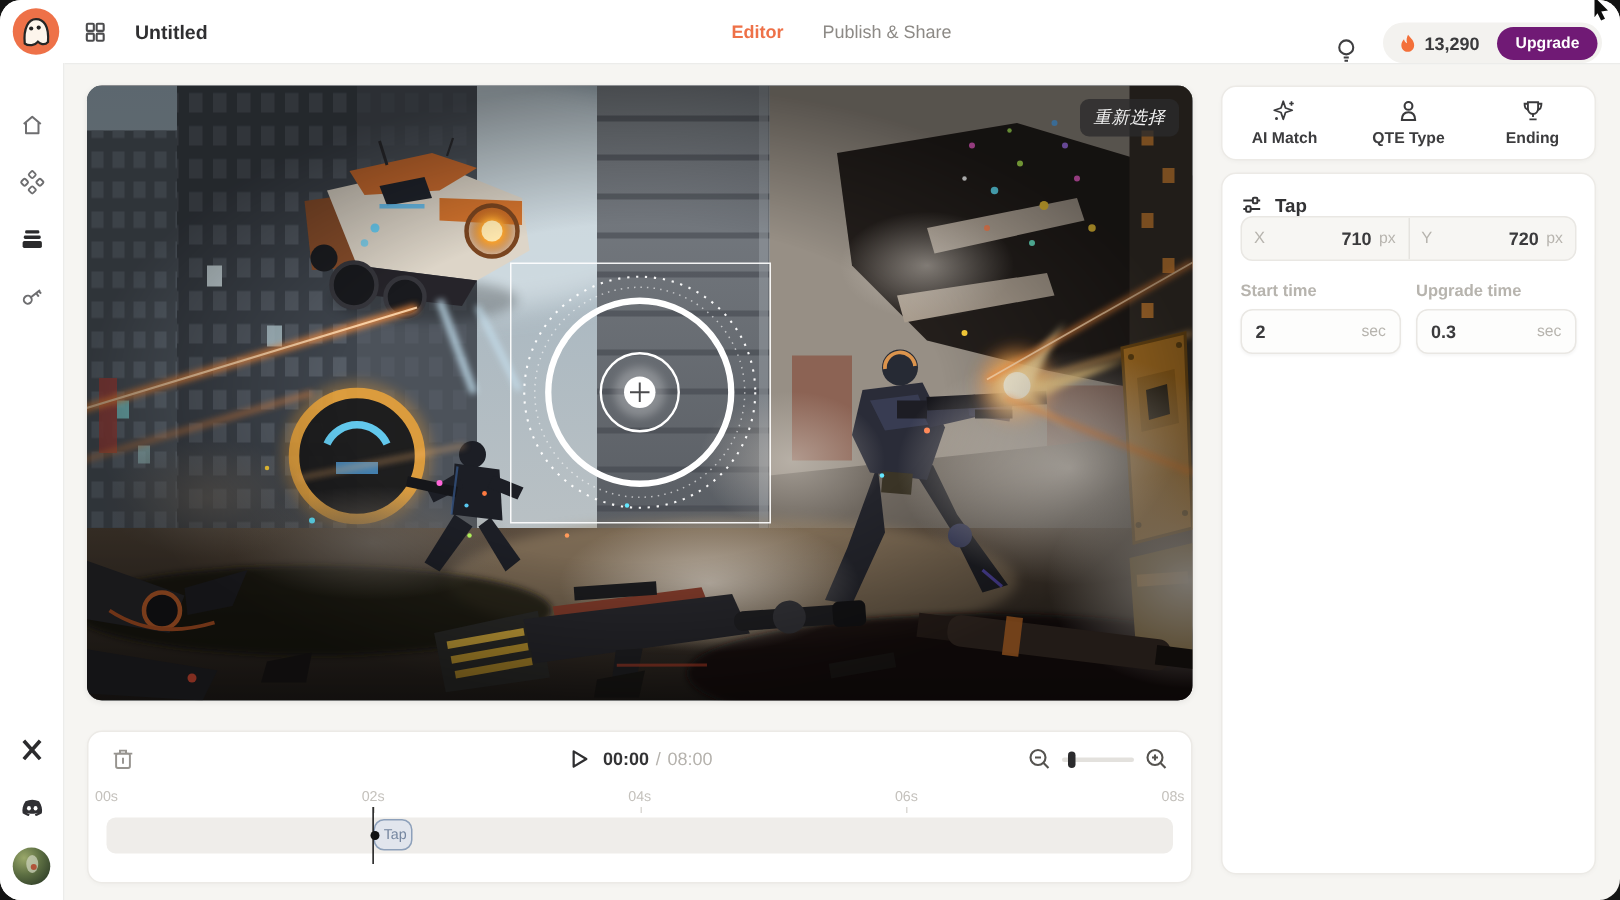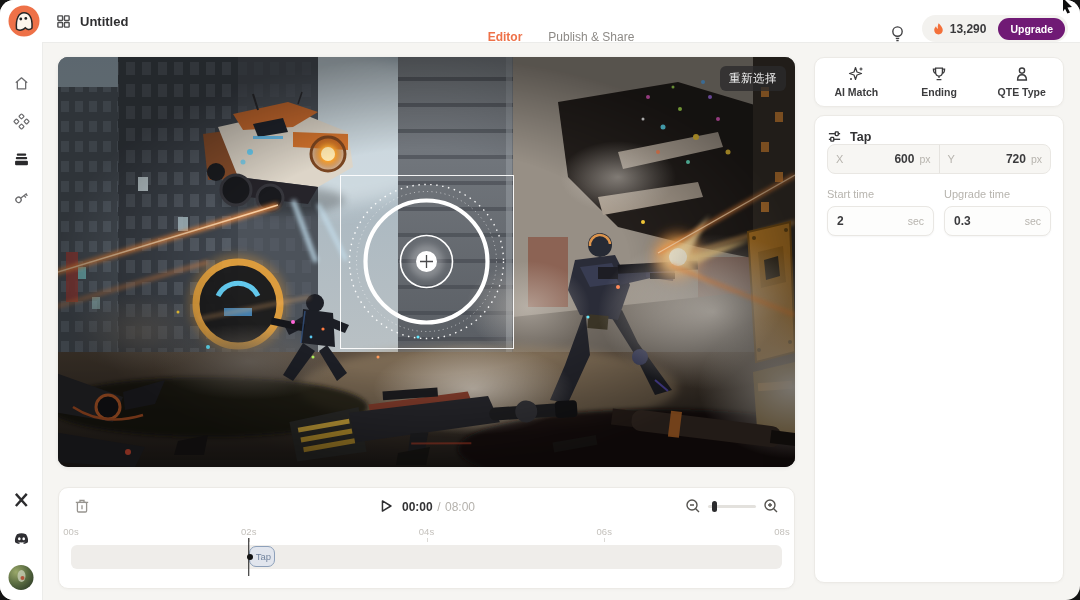--- a/index.html
+++ b/index.html
@@ -3,40 +3,40 @@
 <meta charset="utf-8">
 <style>
   html,body{margin:0;padding:0;}
   body{background:#141414;font-family:"Liberation Sans",sans-serif;-webkit-font-smoothing:antialiased;}
   .window{position:relative;width:1080px;height:600px;border-radius:14px;overflow:hidden;background:#f6f5f2;}
 
   
   .topbar{position:absolute;left:42px;right:0;top:0;height:42px;background:#fff;border-bottom:1px solid #ececea;}
   .logo-slot{position:absolute;left:0;top:0;width:42px;height:42px;background:#fff;border-right:1px solid #ececea;border-bottom:1px solid #ececea;}
   .logo{position:absolute;left:7px;top:4px;width:34px;height:34px;cursor:pointer;}
-  .tb-left{position:absolute;left:14px;top:0;height:42px;display:flex;align-items:center;gap:9px;}
+  .tb-left{position:absolute;left:14px;top:0;height:42px;display:flex;align-items:center;gap:19px;}
   .title{font-size:13px;font-weight:700;color:#2f2f31;}
-  .tb-tabs{position:absolute;left:50%;transform:translateX(-50%);top:16px;height:42px;display:flex;align-items:center;gap:26px;justify-content:flex-end;}
+  .tb-tabs{position:absolute;left:50%;transform:translateX(-50%);top:0;height:42px;display:flex;align-items:center;gap:26px;justify-content:flex-end;}
   .tb-tab{font-size:12px;color:#8d8a86;cursor:pointer;}
   .tb-tab.active{color:#ee7148;font-weight:700;}
   .tb-right{position:absolute;right:12px;top:0;height:42px;display:flex;align-items:flex-end;gap:16px;}
   .credits-pill{height:27px;border-radius:14px;background:#f3f2ef;display:flex;align-items:center;padding-left:10px;gap:5px;cursor:pointer;}
   .credits-amt{font-size:12px;font-weight:700;color:#3a3a3c;}
   .upgrade-btn{height:22px;border-radius:12px;background:#701a75;color:#fff;font-size:10.5px;font-weight:600;display:flex;align-items:center;padding:0 12px;margin:0 3px 0 7px;border:none;cursor:pointer;}
 
   
   .sidebar{position:absolute;left:0;top:42px;bottom:0;width:42px;background:#fff;border-right:1px solid #ececea;}
   .sb-item{position:absolute;left:50%;transform:translateX(-50%);width:26px;height:26px;display:flex;align-items:center;justify-content:center;cursor:pointer;border-radius:6px;}
   .avatar{position:absolute;left:50%;transform:translateX(-50%);bottom:10px;width:25px;height:25px;border-radius:50%;cursor:pointer;
     background:radial-gradient(circle at 30% 28%,#9aa86a,#5c6e42 45%,#36452c 80%,#26301e);overflow:hidden;}
   .avatar:before{content:"";position:absolute;left:9px;top:5px;width:8px;height:12px;border-radius:50%;background:#c7cdb4;opacity:.8;}
   .avatar:after{content:"";position:absolute;left:12px;top:11px;width:4px;height:4px;border-radius:50%;background:#b0543a;}
 
   
-  .canvas{position:absolute;left:58px;top:57px;width:737px;height:410px;border-radius:10px;overflow:hidden;background:#23252a;box-shadow:0 1px 4px rgba(0,0,0,.08);}
+  .canvas{position:absolute;left:58px;top:57px;width:737px;height:410px;border-radius:10px;overflow:hidden;background:#23252a;box-shadow:0 1px 4px rgba(0,0,0,.08);font-style:italic;}
   .scene{position:absolute;inset:0;}
   .reselect{position:absolute;top:9px;right:9px;background:rgba(42,42,44,.78);color:#f2f2f2;font-size:11.5px;padding:5px 9px;border-radius:6px;cursor:pointer;font-family:sans-serif;letter-spacing:.5px;}
   .target{position:absolute;left:282px;top:118px;width:174px;height:174px;border:1.5px solid rgba(255,255,255,.92);box-sizing:border-box;cursor:move;}
 
   
   .qte-tabs{position:absolute;left:814px;top:57px;width:250px;height:50px;background:#fff;border:1px solid #eceae6;border-radius:10px;box-sizing:border-box;display:flex;box-shadow:0 1px 3px rgba(0,0,0,.03);}
   .qte-tab{flex:1;display:flex;flex-direction:column;align-items:center;justify-content:center;gap:4px;cursor:pointer;}
   .qte-tab span{font-size:10.5px;font-weight:600;color:#3c3c3e;}
   .qte-card{position:absolute;left:814px;top:115px;width:250px;height:468px;background:#fff;border:1px solid #eceae6;border-radius:10px;box-sizing:border-box;padding:13px 12px;box-shadow:0 1px 3px rgba(0,0,0,.03);}
   .tap-head{display:flex;align-items:center;gap:8px;}
@@ -44,21 +44,21 @@
   .muted{font-size:11px;color:#b7b4ae;}
   .pos-label{margin:13px 0 6px;}
   .pos-group{display:flex;height:28px;background:#f7f6f3;border:1px solid #e9e7e3;border-radius:8px;overflow:hidden;}
   .pos-field{flex:1;display:flex;align-items:center;padding:0 8px;cursor:text;}
   .pos-field + .pos-field{border-left:1px solid #e5e3df;}
   .f-label{font-size:11px;color:#b7b4ae;}
   .f-value{margin-left:auto;font-size:12px;font-weight:600;color:#3b3b3d;}
   .f-unit{font-size:10.5px;color:#b7b4ae;margin-left:5px;}
   .time-row{display:flex;gap:10px;margin-top:14px;}
   .time-col{flex:1;}
-  .t-label{margin-bottom:6px;}
+  .t-label{margin-bottom:6px;font-weight:bold;}
   .t-field{height:28px;background:#fdfdfc;border:1px solid #e9e7e3;border-radius:8px;display:flex;align-items:center;padding:0 9px;box-shadow:0 1px 2px rgba(0,0,0,.04);cursor:text;}
 
   
   .tl-card{position:absolute;left:58px;top:487px;width:737px;height:102px;background:#fff;border:1px solid #eceae6;border-radius:10px;box-sizing:border-box;box-shadow:0 1px 3px rgba(0,0,0,.03);}
   .tl-trash{position:absolute;left:14px;top:9px;cursor:pointer;}
   .tl-center{position:absolute;left:50%;top:9px;transform:translateX(-50%);display:flex;align-items:center;gap:9px;}
   .tl-time{font-size:12px;font-weight:700;color:#333335;}
   .tl-sep,.tl-total{font-size:12px;color:#b5b2ad;font-weight:400;}
   .tl-zoom{position:absolute;right:15px;top:10px;display:flex;align-items:center;gap:7px;}
   .z-slider{position:relative;width:48px;height:12px;cursor:pointer;}
@@ -457,57 +457,57 @@
     <div class="qte-tab">
       <svg width="16" height="16" viewBox="0 0 16 16">
         <path d="M7.5,1.5 L9,6 L13.5,7.5 L9,9 L7.5,13.5 L6,9 L1.5,7.5 L6,6 Z" fill="none" stroke="#3a3a3c" stroke-width="1.2" stroke-linejoin="round"></path>
         <path d="M13,1.5 v3 M11.5,3 h3" stroke="#3a3a3c" stroke-width="1.1"></path>
         <circle cx="3" cy="13" r="1" fill="#3a3a3c"></circle>
       </svg>
       <span>AI Match</span>
     </div>
     <div class="qte-tab">
       <svg width="16" height="16" viewBox="0 0 16 16">
+        <g fill="none" stroke="#3a3a3c" stroke-width="1.4">
+          <circle cx="8" cy="4.6" r="2.6"></circle>
+          <path d="M3.6,14 C3.6,10.4 5.6,8.8 8,8.8 C10.4,8.8 12.4,10.4 12.4,14 Z"></path>
+        </g>
+      </svg>
+      <span>QTE Type</span>
+    </div>
+    <div class="qte-tab">
+      <svg width="16" height="16" viewBox="0 0 16 16">
         <g fill="none" stroke="#3a3a3c" stroke-width="1.25">
           <path d="M4.6,2.2 H11.4 V6 C11.4,8.4 10,10 8,10 C6,10 4.6,8.4 4.6,6 Z"></path>
           <path d="M4.6,3.2 H2.4 C2.4,5.8 3.3,7 4.8,7.4"></path>
           <path d="M11.4,3.2 H13.6 C13.6,5.8 12.7,7 11.2,7.4"></path>
           <path d="M8,10 V12 M5.6,13.6 H10.4"></path>
         </g>
       </svg>
       <span>Ending</span>
-    </div>
-    <div class="qte-tab">
-      <svg width="16" height="16" viewBox="0 0 16 16">
-        <g fill="none" stroke="#3a3a3c" stroke-width="1.4">
-          <circle cx="8" cy="4.6" r="2.6"></circle>
-          <path d="M3.6,14 C3.6,10.4 5.6,8.8 8,8.8 C10.4,8.8 12.4,10.4 12.4,14 Z"></path>
-        </g>
-      </svg>
-      <span>QTE Type</span>
     </div>
   </div>
 
   <div class="qte-card">
     <div class="tap-head">
       <svg width="15" height="15" viewBox="0 0 16 16">
         <g stroke="#333335" stroke-width="1.4" fill="#fff">
           <line x1="2" y1="5" x2="14" y2="5"></line>
           <rect x="8.8" y="3" width="3.2" height="4" rx="0.8"></rect>
           <line x1="2" y1="11" x2="14" y2="11"></line>
           <rect x="4" y="9" width="3.2" height="4" rx="0.8"></rect>
         </g>
       </svg>
       <span class="tap-title">Tap</span>
     </div>
 
     <div class="pos-group">
       <div class="pos-field">
         <span class="f-label">X</span>
-        <span class="f-value">600</span>
+        <span class="f-value">710</span>
         <span class="f-unit">px</span>
       </div>
       <div class="pos-field">
         <span class="f-label">Y</span>
         <span class="f-value">720</span>
         <span class="f-unit">px</span>
       </div>
     </div>
 
     <div class="time-row">

